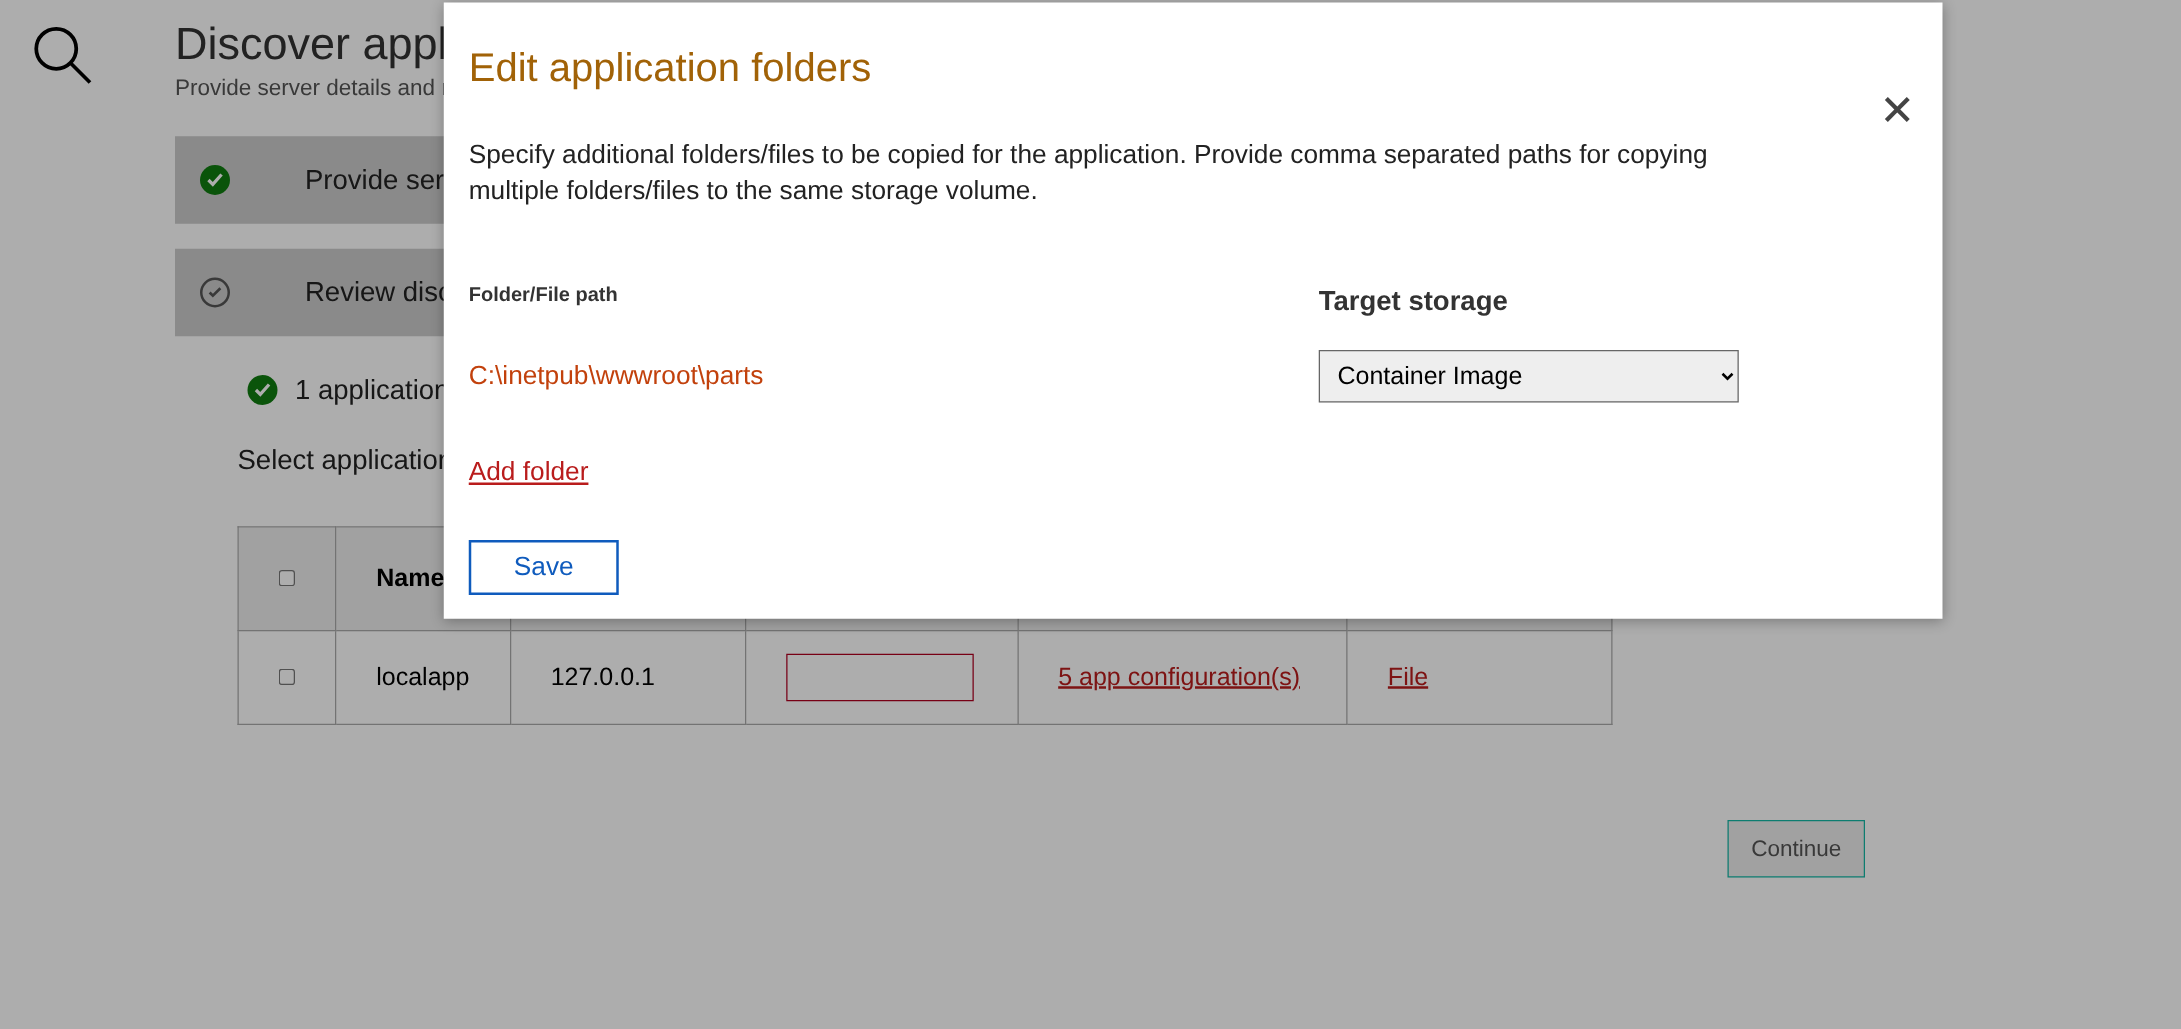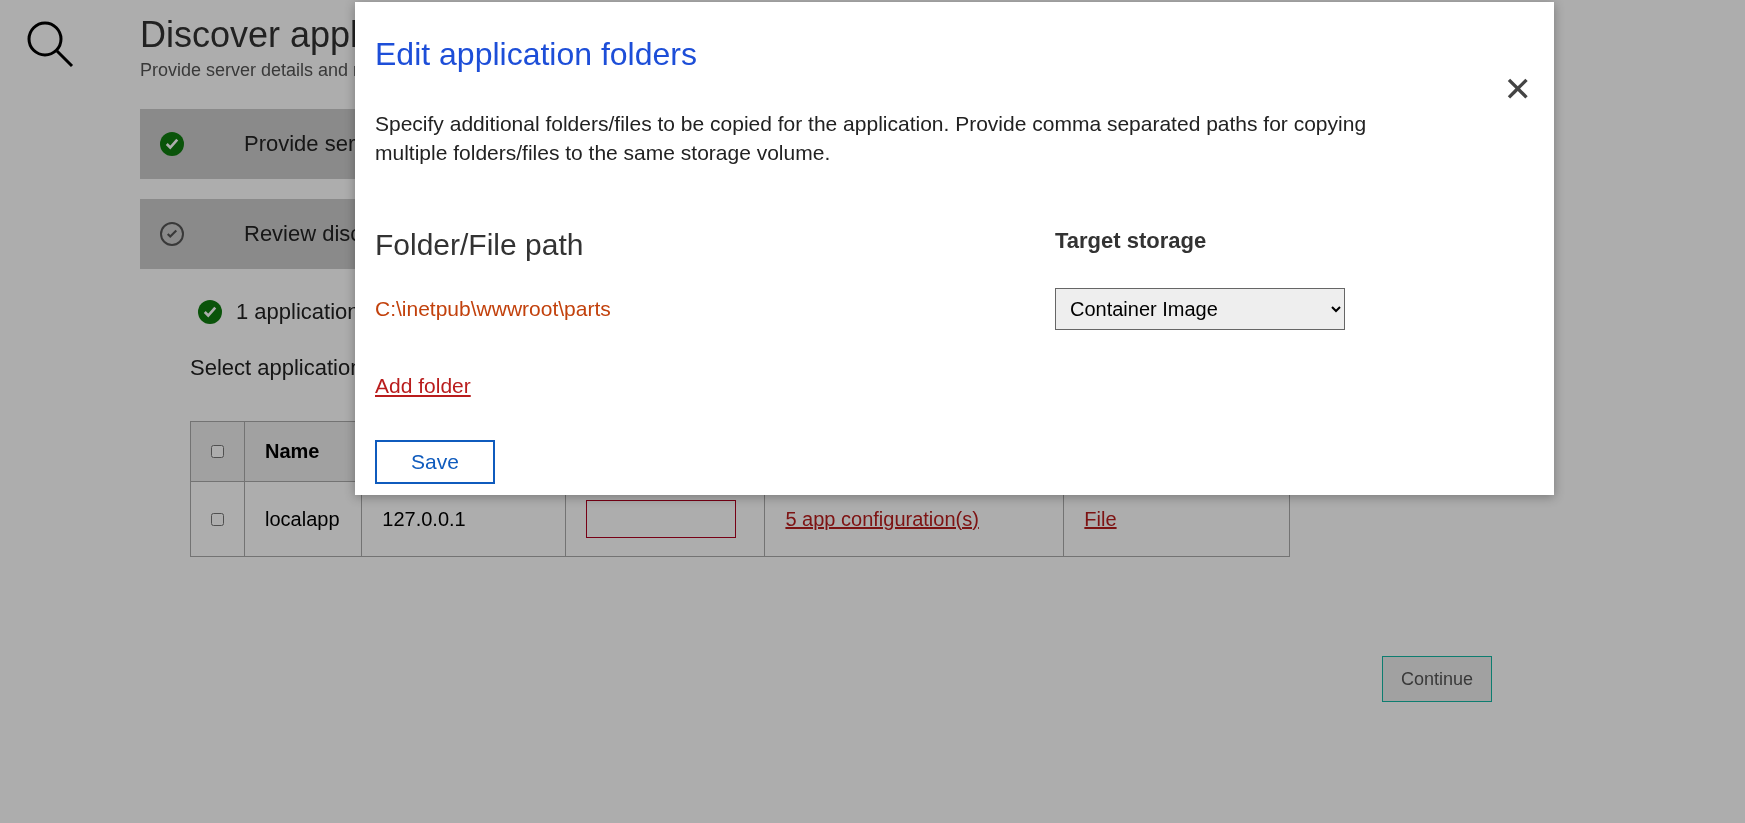--- a/index.html
+++ b/index.html
@@ -15,38 +15,38 @@
   .step-icon { width: 24px; height: 24px; margin-right: 60px; }
   .step-label { font-size: 22px; color: #222; }
   .check-circle { width:24px; height:24px; border-radius:50%; background:#107c10; display:flex; align-items:center; justify-content:center; }
   .check-circle svg { width:14px; height:14px; stroke:#fff; stroke-width:3; fill:none; }
   .outline-circle { width:24px; height:24px; border-radius:50%; border:2px solid #555; display:flex; align-items:center; justify-content:center; }
   .outline-circle svg { width:12px; height:12px; stroke:#555; stroke-width:2.5; fill:none; }
   .app-count-row { display:flex; align-items:center; margin-top:30px; margin-left:58px; }
   .app-count-row .label { font-size:22px; color:#222; margin-left:14px; }
   .select-apps { font-size:22px; color:#222; margin-left:50px; margin-top:30px; }
   table.apps { border-collapse: collapse; margin-top: 40px; margin-left: 50px; width: 1100px; }
-  table.apps th, table.apps td { border:1px solid #aaa; padding:18px 20px; font-size:20px; text-align:left; vertical-align:middle; }
+  table.apps th, table.apps td { border:1px solid #aaa; padding:18px 32px; font-size:20px; text-align:left; vertical-align:middle; }
   table.apps th { background:#eee; font-weight:600; }
   .col-check { width: 50px; text-align:center; }
   .tc-input { width:150px; height:38px; border:1px solid #b00020; background:#fff; }
   a.link { color:#b91c1c; text-decoration: underline; cursor:pointer; }
   .continue { position:absolute; left:1242px; top:642px; width:110px; height:46px; border:1px solid #14b8a6; background:#eee; color:#555; font-size:18px; display:flex; align-items:center; justify-content:center; }
   
   .overlay { position:absolute; inset:0; background:rgba(0,0,0,0.32); }
   .modal { position:absolute; left:355px; top:2px; width:1199px; height:493px; background:#fff; box-shadow:0 2px 10px rgba(0,0,0,0.3); padding:34px 40px 30px 20px; }
-  .modal-title { font-size:32px; font-weight:400; color:#1d4ed8; }
+  .modal-title { font-size:32px; font-weight:400; color:#a16207; }
   .modal-close { position:absolute; right:22px; top:70px; font-size:34px; color:#444; cursor:pointer; line-height:1; }
   .modal-desc { font-size:21px; color:#222; margin-top:36px; line-height:1.4; max-width:1060px; }
   .modal-headers { display:flex; margin-top:60px; }
-  .col-folder { width:680px; font-size:30px; font-weight:400; color:#333; }
+  .col-folder { width:680px; font-size:16px; font-weight:700; color:#333; }
   .col-target { font-size:22px; font-weight:600; color:#333; }
   .modal-row { display:flex; margin-top:26px; align-items:center; }
   .path-text { width:680px; font-size:21px; color:#c2410c; }
-  .target-select { width:290px; height:42px; border:1px solid #666; background:#eee; font-size:20px; padding:0 10px; }
+  .target-select { width:336px; height:42px; border:1px solid #666; background:#eee; font-size:20px; padding:0 10px; }
   .add-folder { display:inline-block; margin-top:44px; font-size:21px; }
   .save-btn { display:flex; align-items:center; justify-content:center; width:120px; height:44px; border:2px solid #0f5bbd; color:#0f5bbd; background:#fff; font-size:21px; margin-top:42px; cursor:pointer; }
 </style>
 </head>
 <body>
 
 <div class="page">
   <div class="left-rail">
     <svg class="search-icon-svg" viewBox="0 0 52 52">
       <circle cx="21" cy="21" r="16"></circle>

